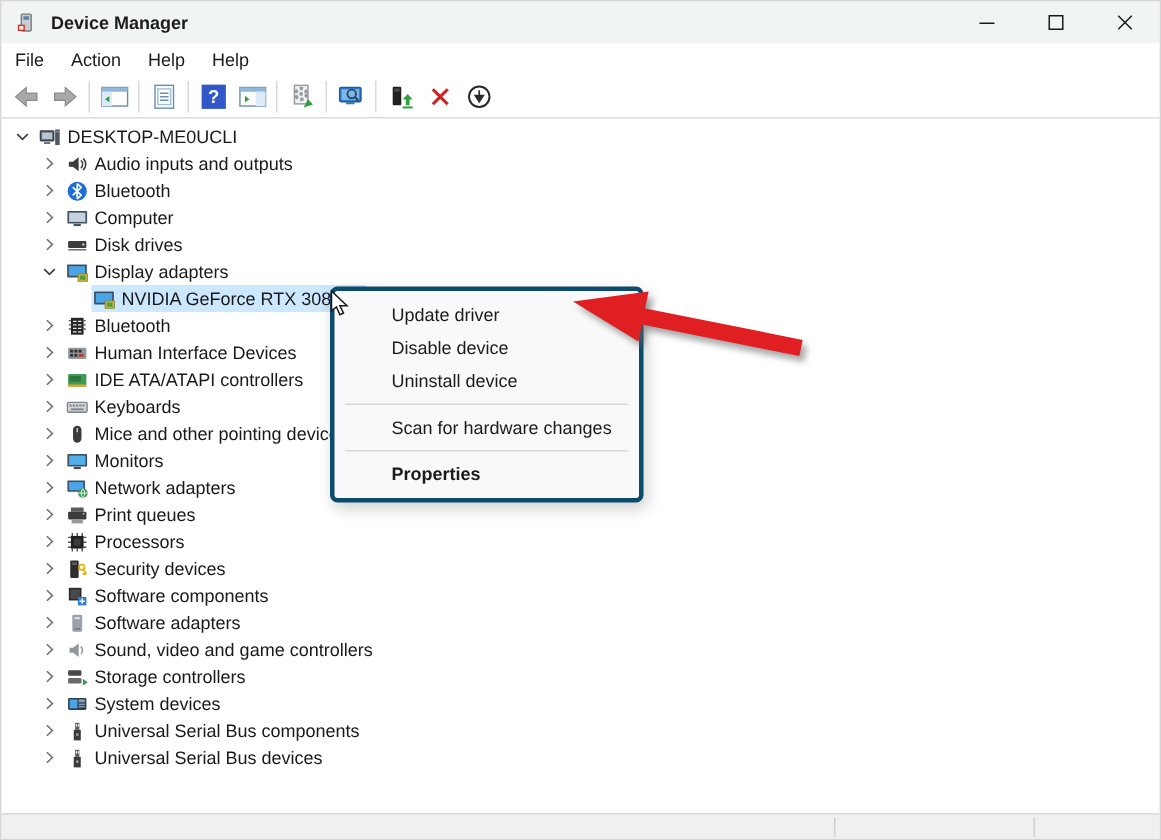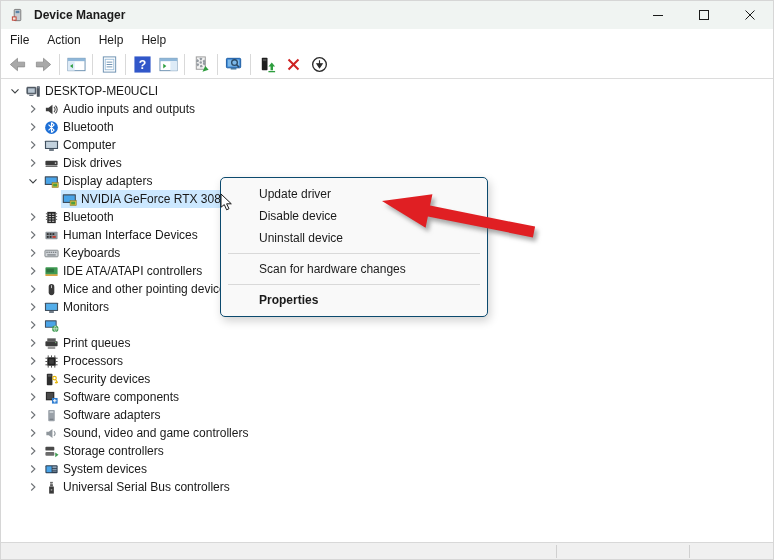--- a/index.html
+++ b/index.html
@@ -26,21 +26,21 @@
   .content { position:absolute; top:79px; left:0; right:0; bottom:17px; background:#fff; overflow:hidden; }
   .tree { padding-top:2px; }
   .trow { height:18px; display:flex; align-items:center; font-size:12px; color:#191919; white-space:nowrap; cursor:default; }
   .chev { width:20px; height:16px; display:inline-flex; align-items:center; justify-content:center; flex:0 0 20px; }
   .ticon { width:16px; height:16px; display:inline-flex; align-items:center; justify-content:center; flex:0 0 16px; }
   .tlabel { padding:0 6px 0 4px; line-height:18px; }
   .selwrap { display:inline-flex; align-items:center; height:18px; }
   .selwrap.selected { background:var(--sel,#cce8ff); padding-right:10px; }
 
   
-  .context-menu { position:absolute; left:219px; top:176px; width:268px; background:#f9f9f9; border:1px solid #0c4a6e; border-radius:5px; box-shadow:2px 4px 10px rgba(0,0,0,0.18); padding:5px 0; z-index:20; }
+  .context-menu { position:absolute; left:219px; top:190px; width:209px; background:#f9f9f9; border:3px solid #0c4a6e; border-radius:5px; box-shadow:2px 4px 10px rgba(0,0,0,0.18); padding:5px 0; z-index:20; }
   .cm-item { height:22px; line-height:22px; padding-left:38px; font-size:12px; color:#1b1b1b; cursor:default; }
   .cm-item.bold { font-weight:bold; }
   .cm-sep { height:1px; background:#d9d9d9; margin:4px 7px; }
 
   
   .statusbar { position:absolute; left:0; right:0; bottom:0; height:17px; background:#f0f0f0; border-top:1px solid #d8d8d8; }
   .sb-div { position:absolute; top:2px; bottom:1px; width:1px; background:#d0d0d0; }
 
   
   .overlay { position:absolute; left:0; top:0; width:774px; height:560px; pointer-events:none; z-index:50; }
@@ -358,20 +358,37 @@
         </div>
         <div class="trow">
           <span class="chev" style="margin-left: 22px;">
             <svg viewBox="0 0 16 16" width="14" height="14">
               <path d="M6 4l4.2 4L6 12" fill="none" stroke="#6b6f73" stroke-width="1.2"></path>
             </svg>
           </span>
           <span class="selwrap">
             <span class="ticon">
               <svg viewBox="0 0 16 16" width="15" height="15">
+                <rect x="1.5" y="3.5" width="13" height="8" rx="0.8" fill="#3f9b52"></rect>
+                <rect x="2.5" y="5" width="8" height="4" fill="#2e7340"></rect>
+                <rect x="1.5" y="11" width="13" height="1.8" fill="#d9a441"></rect>
+              </svg>
+            </span>
+            <span class="tlabel">IDE ATA/ATAPI controllers</span>
+          </span>
+        </div>
+        <div class="trow">
+          <span class="chev" style="margin-left: 22px;">
+            <svg viewBox="0 0 16 16" width="14" height="14">
+              <path d="M6 4l4.2 4L6 12" fill="none" stroke="#6b6f73" stroke-width="1.2"></path>
+            </svg>
+          </span>
+          <span class="selwrap">
+            <span class="ticon">
+              <svg viewBox="0 0 16 16" width="15" height="15">
                 <rect x="1" y="4.5" width="14" height="7" rx="0.8" fill="#d2d6da" stroke="#7f8488"></rect>
                 <g fill="#7f8488">
                   <rect x="2.5" y="6" width="1.5" height="1.5"></rect>
                   <rect x="4.8" y="6" width="1.5" height="1.5"></rect>
                   <rect x="7.1" y="6" width="1.5" height="1.5"></rect>
                   <rect x="9.4" y="6" width="1.5" height="1.5"></rect>
                   <rect x="11.7" y="6" width="1.5" height="1.5"></rect>
                   <rect x="3.5" y="8.8" width="9" height="1.4"></rect>
                 </g>
               </svg>
@@ -381,37 +398,20 @@
         </div>
         <div class="trow">
           <span class="chev" style="margin-left: 22px;">
             <svg viewBox="0 0 16 16" width="14" height="14">
               <path d="M6 4l4.2 4L6 12" fill="none" stroke="#6b6f73" stroke-width="1.2"></path>
             </svg>
           </span>
           <span class="selwrap">
             <span class="ticon">
               <svg viewBox="0 0 16 16" width="15" height="15">
-                <rect x="1.5" y="3.5" width="13" height="8" rx="0.8" fill="#3f9b52"></rect>
-                <rect x="2.5" y="5" width="8" height="4" fill="#2e7340"></rect>
-                <rect x="1.5" y="11" width="13" height="1.8" fill="#d9a441"></rect>
-              </svg>
-            </span>
-            <span class="tlabel">IDE ATA/ATAPI controllers</span>
-          </span>
-        </div>
-        <div class="trow">
-          <span class="chev" style="margin-left: 22px;">
-            <svg viewBox="0 0 16 16" width="14" height="14">
-              <path d="M6 4l4.2 4L6 12" fill="none" stroke="#6b6f73" stroke-width="1.2"></path>
-            </svg>
-          </span>
-          <span class="selwrap">
-            <span class="ticon">
-              <svg viewBox="0 0 16 16" width="15" height="15">
                 <rect x="5" y="2" width="6" height="12" rx="3" fill="#3a3a3a"></rect>
                 <line x1="8" y1="3.5" x2="8" y2="6.5" stroke="#cfcfcf" stroke-width="1"></line>
               </svg>
             </span>
             <span class="tlabel">Mice and other pointing devices</span>
           </span>
         </div>
         <div class="trow">
           <span class="chev" style="margin-left: 22px;">
             <svg viewBox="0 0 16 16" width="14" height="14">
@@ -437,20 +437,21 @@
           </span>
           <span class="selwrap">
             <span class="ticon">
               <svg viewBox="0 0 16 16" width="15" height="15">
                 <rect x="1" y="2.5" width="12.5" height="8" rx="0.6" fill="#3c4f63"></rect>
                 <rect x="2.1" y="3.6" width="10.3" height="5.8" fill="#4aa4e8"></rect>
                 <circle cx="12" cy="11.5" r="3.4" fill="#3f9b52"></circle>
                 <path d="M8.8 11.5h6.4M12 8.3c1.6 2 1.6 4.4 0 6.4M12 8.3c-1.6 2-1.6 4.4 0 6.4" stroke="#e8f5e8" stroke-width="0.7" fill="none"></path>
               </svg>
             </span>
+            <span class="tlabel">Network adapters</span>
           </span>
         </div>
         <div class="trow">
           <span class="chev" style="margin-left: 22px;">
             <svg viewBox="0 0 16 16" width="14" height="14">
               <path d="M6 4l4.2 4L6 12" fill="none" stroke="#6b6f73" stroke-width="1.2"></path>
             </svg>
           </span>
           <span class="selwrap">
             <span class="ticon">
@@ -597,21 +598,40 @@
           <span class="selwrap">
             <span class="ticon">
               <svg viewBox="0 0 16 16" width="15" height="15">
                 <rect x="5.5" y="7" width="5" height="7.5" fill="#3a3a3a"></rect>
                 <rect x="6.5" y="2" width="3" height="5" fill="#5d5d5d"></rect>
                 <rect x="7" y="3" width="0.8" height="1.6" fill="#fff"></rect>
                 <rect x="8.4" y="3" width="0.8" height="1.6" fill="#fff"></rect>
                 <circle cx="8" cy="10.5" r="1" fill="#9a9a9a"></circle>
               </svg>
             </span>
-            <span class="tlabel">Universal Serial Bus controllers</span>
+            <span class="tlabel">Universal Serial Bus components</span>
+          </span>
+        </div>
+        <div class="trow">
+          <span class="chev" style="margin-left: 22px;">
+            <svg viewBox="0 0 16 16" width="14" height="14">
+              <path d="M6 4l4.2 4L6 12" fill="none" stroke="#6b6f73" stroke-width="1.2"></path>
+            </svg>
+          </span>
+          <span class="selwrap">
+            <span class="ticon">
+              <svg viewBox="0 0 16 16" width="15" height="15">
+                <rect x="5.5" y="7" width="5" height="7.5" fill="#3a3a3a"></rect>
+                <rect x="6.5" y="2" width="3" height="5" fill="#5d5d5d"></rect>
+                <rect x="7" y="3" width="0.8" height="1.6" fill="#fff"></rect>
+                <rect x="8.4" y="3" width="0.8" height="1.6" fill="#fff"></rect>
+                <circle cx="8" cy="10.5" r="1" fill="#9a9a9a"></circle>
+              </svg>
+            </span>
+            <span class="tlabel">Universal Serial Bus devices</span>
           </span>
         </div>
       </div>
   </div>
 
   <div class="context-menu" id="ctxmenu">
       <div class="cm-item">Update driver</div>
       <div class="cm-item">Disable device</div>
       <div class="cm-item">Uninstall device</div>
       <div class="cm-sep"></div>

